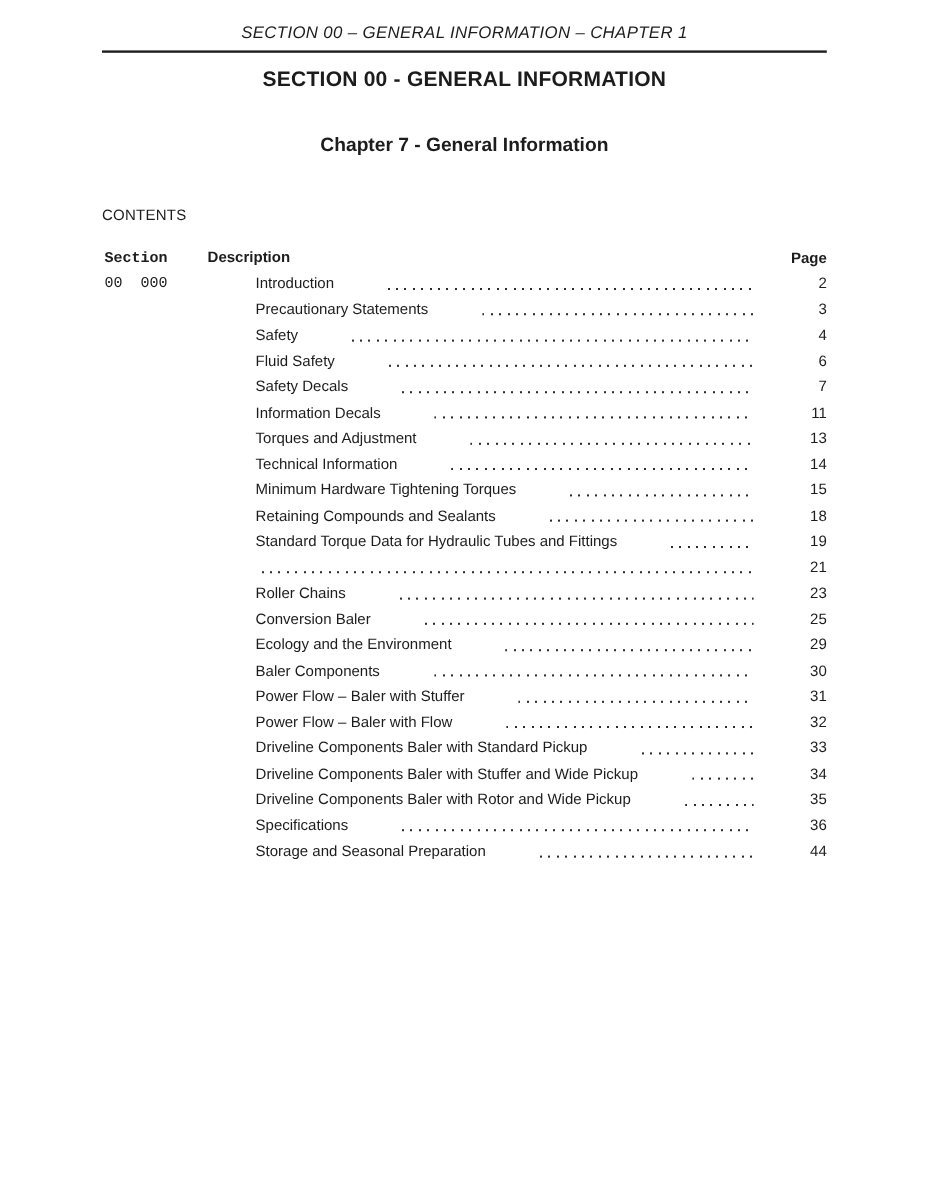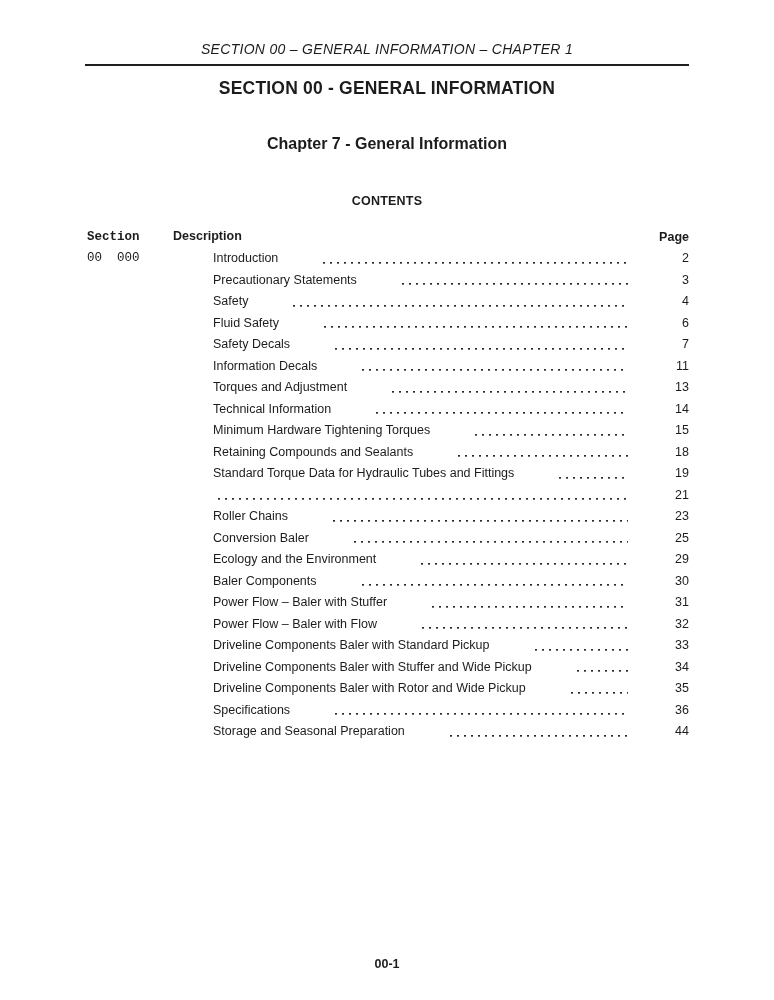--- a/index.html
+++ b/index.html
@@ -13,21 +13,21 @@
     font-family: "Liberation Sans", sans-serif;
     color: #1c1c1c;
     overflow: hidden;
   }
   .page {
     width: 604px;
     margin: 0 auto;
     position: relative;
   }
   .running-header {
-    padding-top: 41px;
+    padding-top: 19px;
     text-align: center;
     font-style: italic;
     font-size: 14px;
     letter-spacing: 0.3px;
     white-space: nowrap;
   }
   .header-rule {
     margin-top: 7px;
     border: none;
     border-top: 2px solid #1f1f1f;
@@ -43,22 +43,22 @@
   }
   .chapter-title {
     margin-top: 36px;
     text-align: center;
     font-weight: bold;
     font-size: 16px;
     white-space: nowrap;
   }
   .contents-label {
     margin-top: 41px;
-    text-align: center;
-    font-weight: bold;
+    text-align: left;
+    font-weight: normal;
     font-size: 12.5px;
     letter-spacing: 0.2px;
   }
   .toc {
     margin-top: 18px;
     font-size: 12.5px;
   }
   .toc-header {
     display: flex;
     height: 22px;
@@ -280,14 +280,13 @@
           <div class="toc-row">
             <span class="sec-cell"></span>
             <span class="desc-cell">Storage and Seasonal Preparation</span>
             <span class="dots"></span>
             <span class="page-cell">44</span>
           </div>
         </div>
     </div>
   </div>
 
-  <div class="footer-page-number">00-1</div>
 </div>
 
 </body></html>

